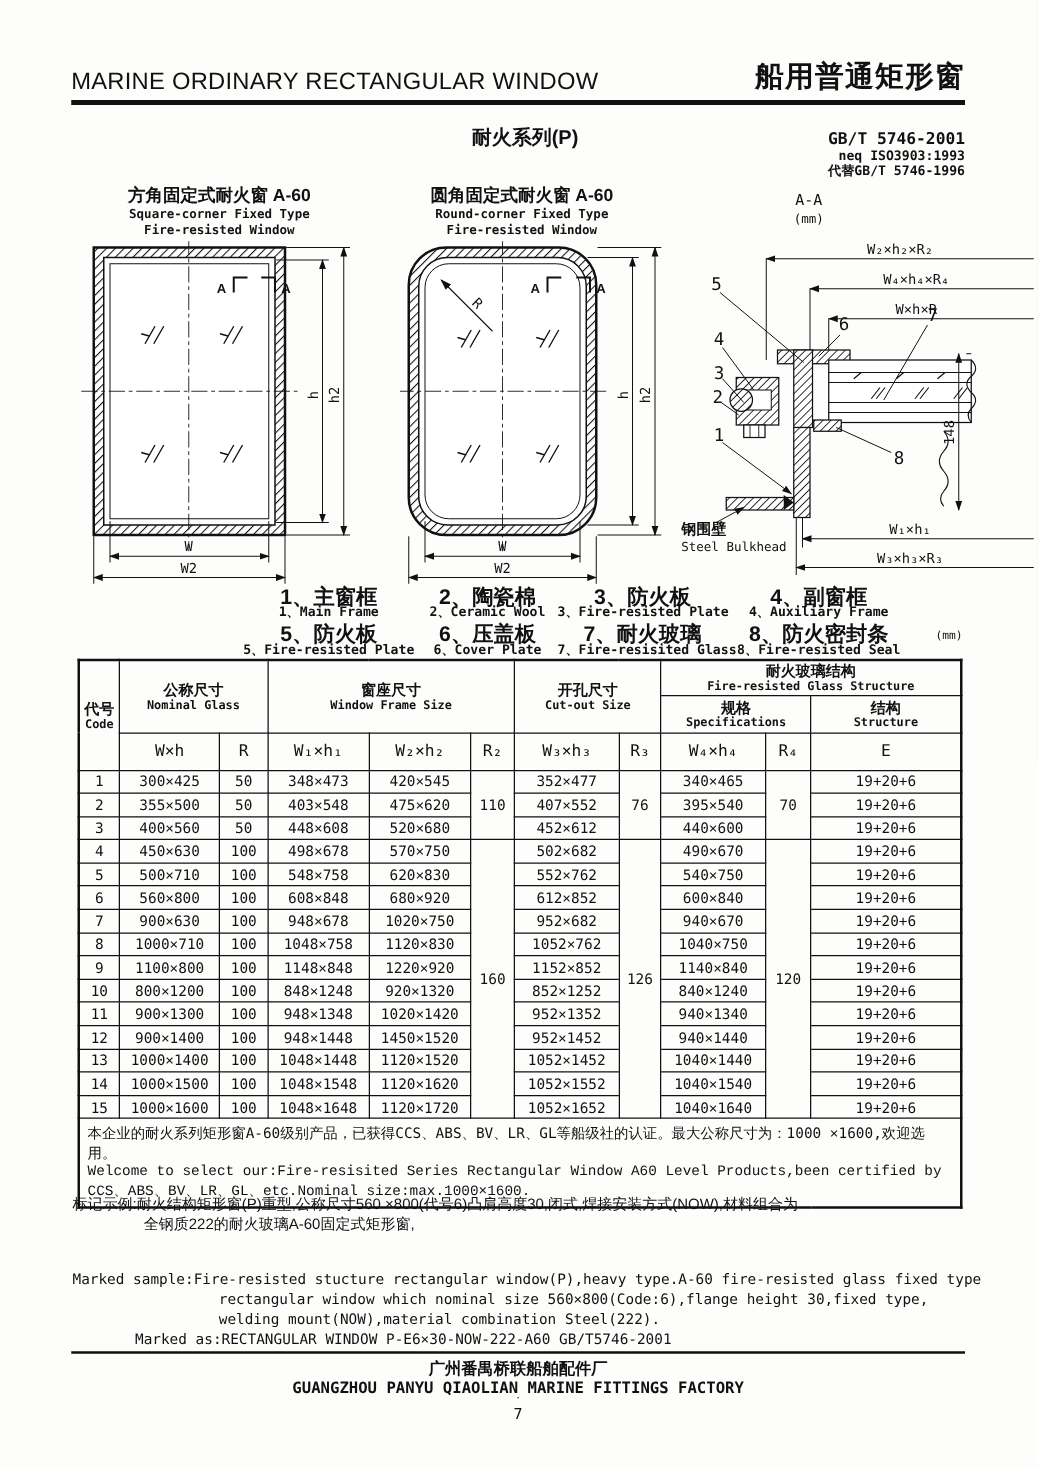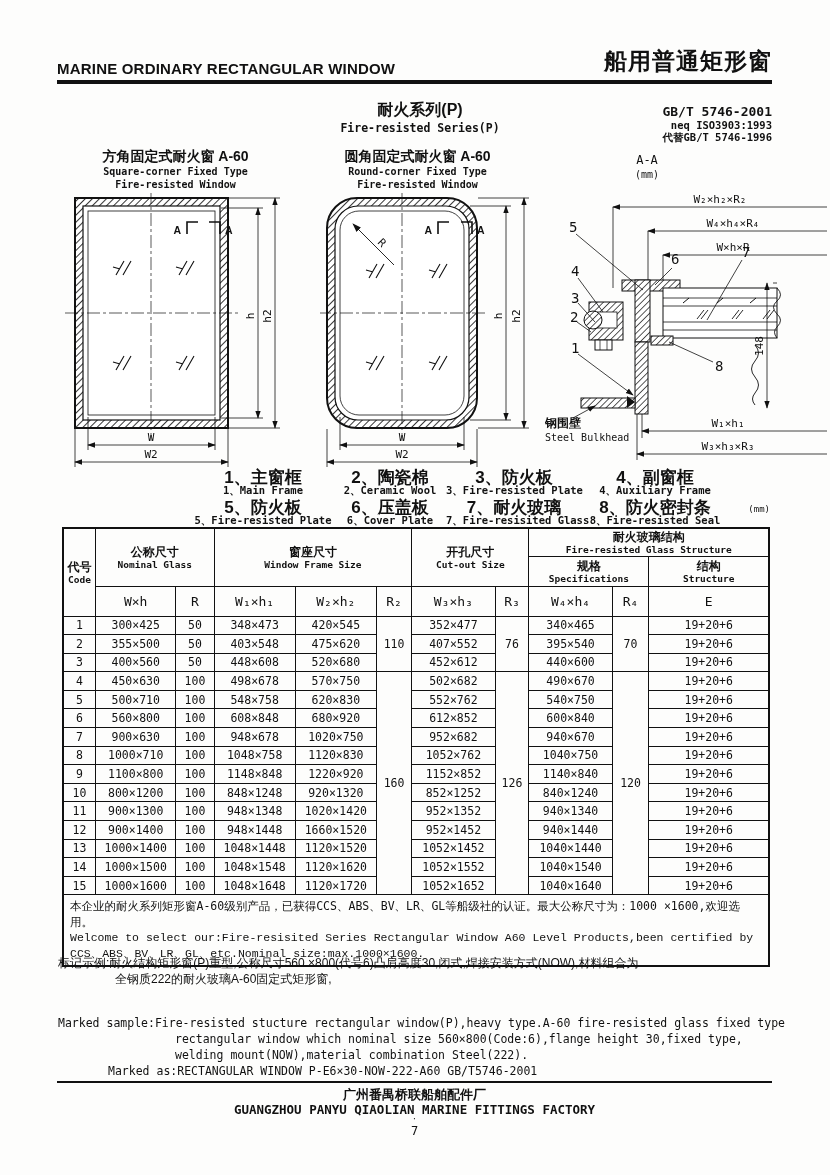--- a/index.html
+++ b/index.html
@@ -4,21 +4,21 @@
 <style>
   * { margin:0; padding:0; box-sizing:border-box; }
   html,body { width:830px; height:1175px; background:#f7f7f5; }
   body { position:relative; font-family:"Liberation Sans", sans-serif; color:#111; }
   .page { position:absolute; inset:0; background:#fdfdfc; overflow:hidden; }
   .abs { position:absolute; }
   .mono { font-family:"DejaVu Sans Mono","Liberation Mono",monospace; }
 
   
   .hdr-row { top:46px; left:57px; width:715px; display:flex; justify-content:space-between; align-items:flex-end; }
-  .hdr-en { font-size:15px; font-weight:bold; letter-spacing:.2px; }
+  .hdr-en { font-size:19px; font-weight:normal; letter-spacing:.2px; }
   .hdr-zh { font-size:23px; font-weight:bold; letter-spacing:1px; }
   .hdr-rule { top:80px; left:57px; width:715px; height:4px; background:#111; }
   .standards { top:87px; left:400px; width:372px; text-align:right; line-height:12.5px; }
   .standards .s0 { font-size:13px; font-weight:bold;margin-top:19px; }
   .standards .s1 { font-size:10.5px; font-weight:bold; }
   .series { top:100px; left:60px; width:720px; text-align:center; }
   .series-zh { font-size:16px; font-weight:bold; }
   .series-en { font-size:11.5px; font-weight:bold; }
 
   
@@ -73,21 +73,20 @@
     <div class="hdr-zh">船用普通矩形窗</div>
   </div>
   <div class="abs hdr-rule"></div>
   <div class="abs standards mono">
     <div class="s0">GB/T 5746-2001</div>
     <div class="s1">neq ISO3903:1993</div>
     <div class="s1">代替GB/T 5746-1996</div>
   </div>
   <div class="abs series">
     <div class="series-zh">耐火系列(P)</div>
-    <div class="series-en mono">Fire-resisted Series(P)</div>
   </div>
 
   <div class="abs dtitle t-left">
     <div class="zh">方角固定式耐火窗  A-60</div>
     <div class="en mono">Square-corner Fixed Type</div>
     <div class="en mono">Fire-resisted Window</div>
   </div>
   <div class="abs dtitle t-mid">
     <div class="zh">圆角固定式耐火窗  A-60</div>
     <div class="en mono">Round-corner Fixed Type</div>
@@ -512,21 +511,21 @@
           <td>1020×1420</td>
           <td>952×1352</td>
           <td>940×1340</td>
           <td>19+20+6</td>
         </tr>
         <tr>
           <td>12</td>
           <td>900×1400</td>
           <td>100</td>
           <td>948×1448</td>
-          <td>1660×1520</td>
+          <td>1450×1520</td>
           <td>952×1452</td>
           <td>940×1440</td>
           <td>19+20+6</td>
         </tr>
         <tr>
           <td>13</td>
           <td>1000×1400</td>
           <td>100</td>
           <td>1048×1448</td>
           <td>1120×1520</td>

